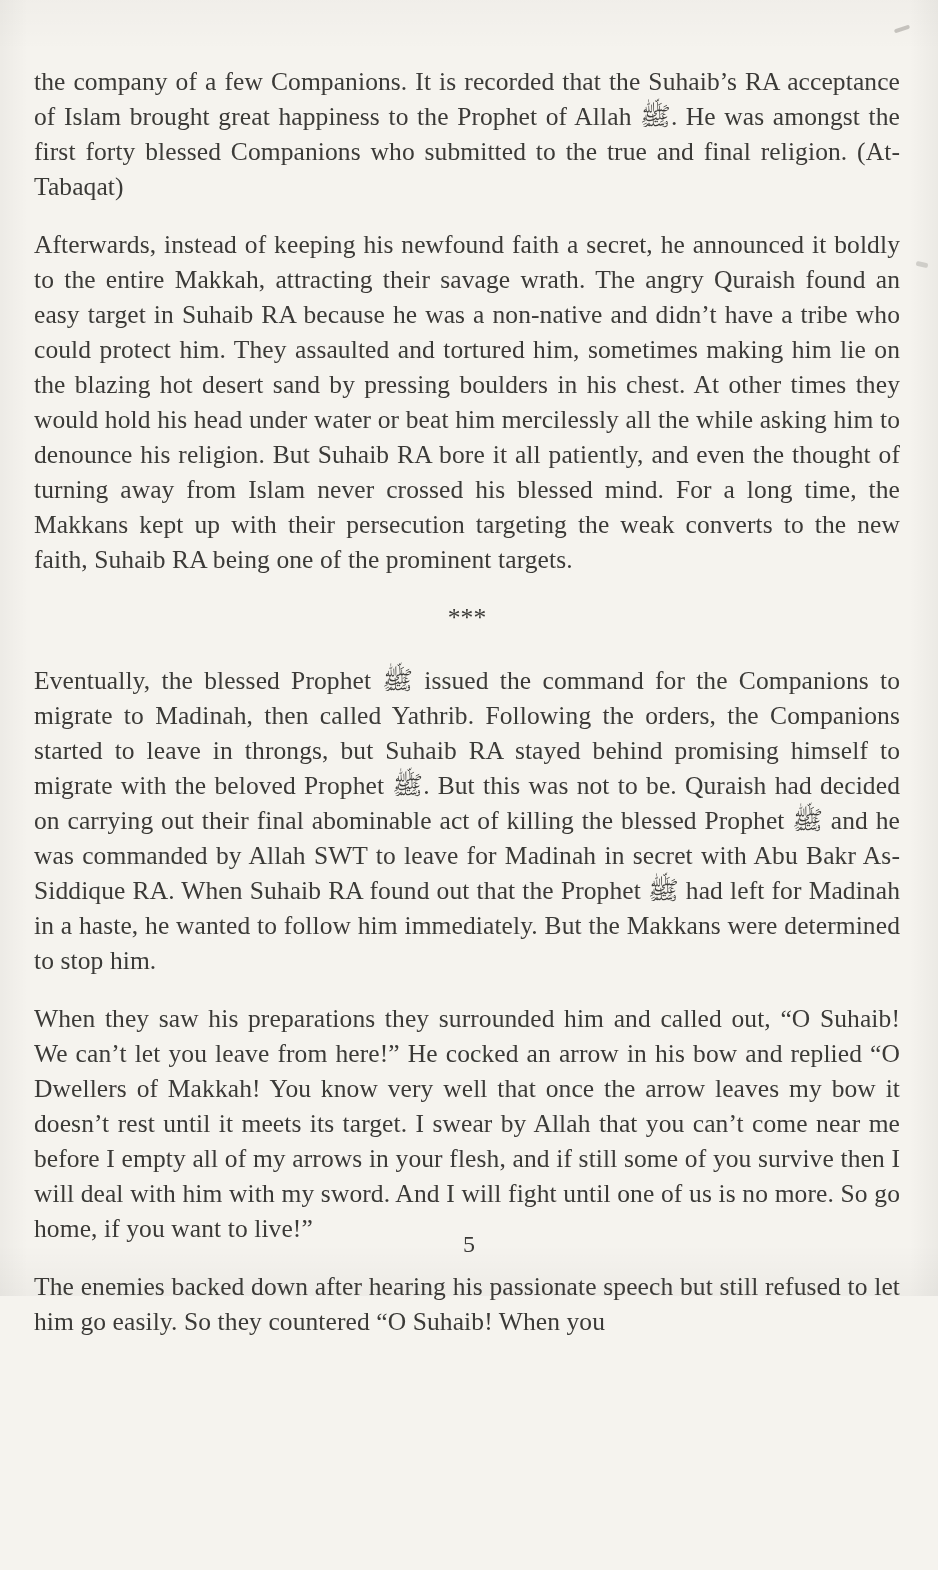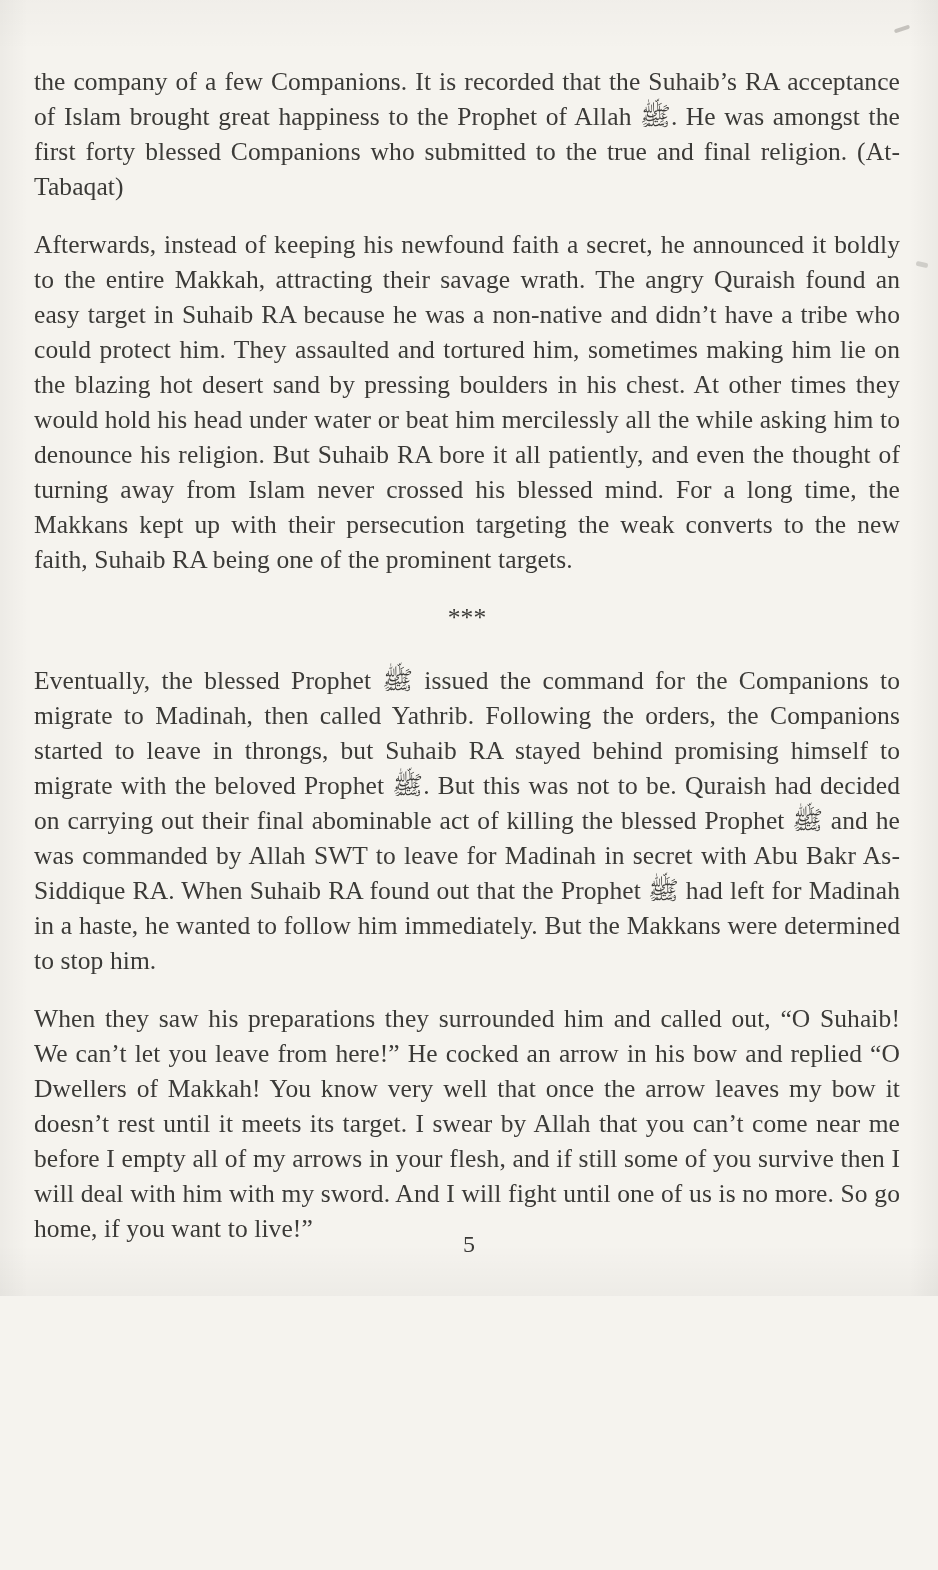--- a/index.html
+++ b/index.html
@@ -86,17 +86,18 @@
     <p>the company of a few Companions. It is recorded that the Suhaib’s RA acceptance of Islam brought great happiness to the Prophet of Allah ﷺ. He was amongst the first forty blessed Companions who submitted to the true and final religion. (At-Tabaqat)</p>
 
     <p>Afterwards, instead of keeping his newfound faith a secret, he announced it boldly to the entire Makkah, attracting their savage wrath. The angry Quraish found an easy target in Suhaib RA because he was a non-native and didn’t have a tribe who could protect him. They assaulted and tortured him, sometimes making him lie on the blazing hot desert sand by pressing boulders in his chest. At other times they would hold his head under water or beat him mercilessly all the while asking him to denounce his religion. But Suhaib RA bore it all patiently, and even the thought of turning away from Islam never crossed his blessed mind. For a long time, the Makkans kept up with their persecution targeting the weak converts to the new faith, Suhaib RA being one of the prominent targets.</p>
 
     <p class="separator">***</p>
 
     <p>Eventually, the blessed Prophet ﷺ issued the command for the Companions to migrate to Madinah, then called Yathrib. Following the orders, the Companions started to leave in throngs, but Suhaib RA stayed behind promising himself to migrate with the beloved Prophet ﷺ. But this was not to be. Quraish had decided on carrying out their final abominable act of killing the blessed Prophet ﷺ and he was commanded by Allah SWT to leave for Madinah in secret with Abu Bakr As-Siddique RA. When Suhaib RA found out that the Prophet ﷺ had left for Madinah in a haste, he wanted to follow him immediately. But the Makkans were determined to stop him.</p>
 
     <p>When they saw his preparations they surrounded him and called out, “O Suhaib! We can’t let you leave from here!” He cocked an arrow in his bow and replied “O Dwellers of Makkah! You know very well that once the arrow leaves my bow it doesn’t rest until it meets its target. I swear by Allah that you can’t come near me before I empty all of my arrows in your flesh, and if still some of you survive then I will deal with him with my sword. And I will fight until one of us is no more. So go home, if you want to live!”</p>
 
+    <p>The enemies backed down after hearing his passionate speech but still refused to let him go easily. So they countered “O Suhaib! When you</p>
   </main>
 
   <div class="page-number">5</div>
 
 </div>
 
 </body></html>

